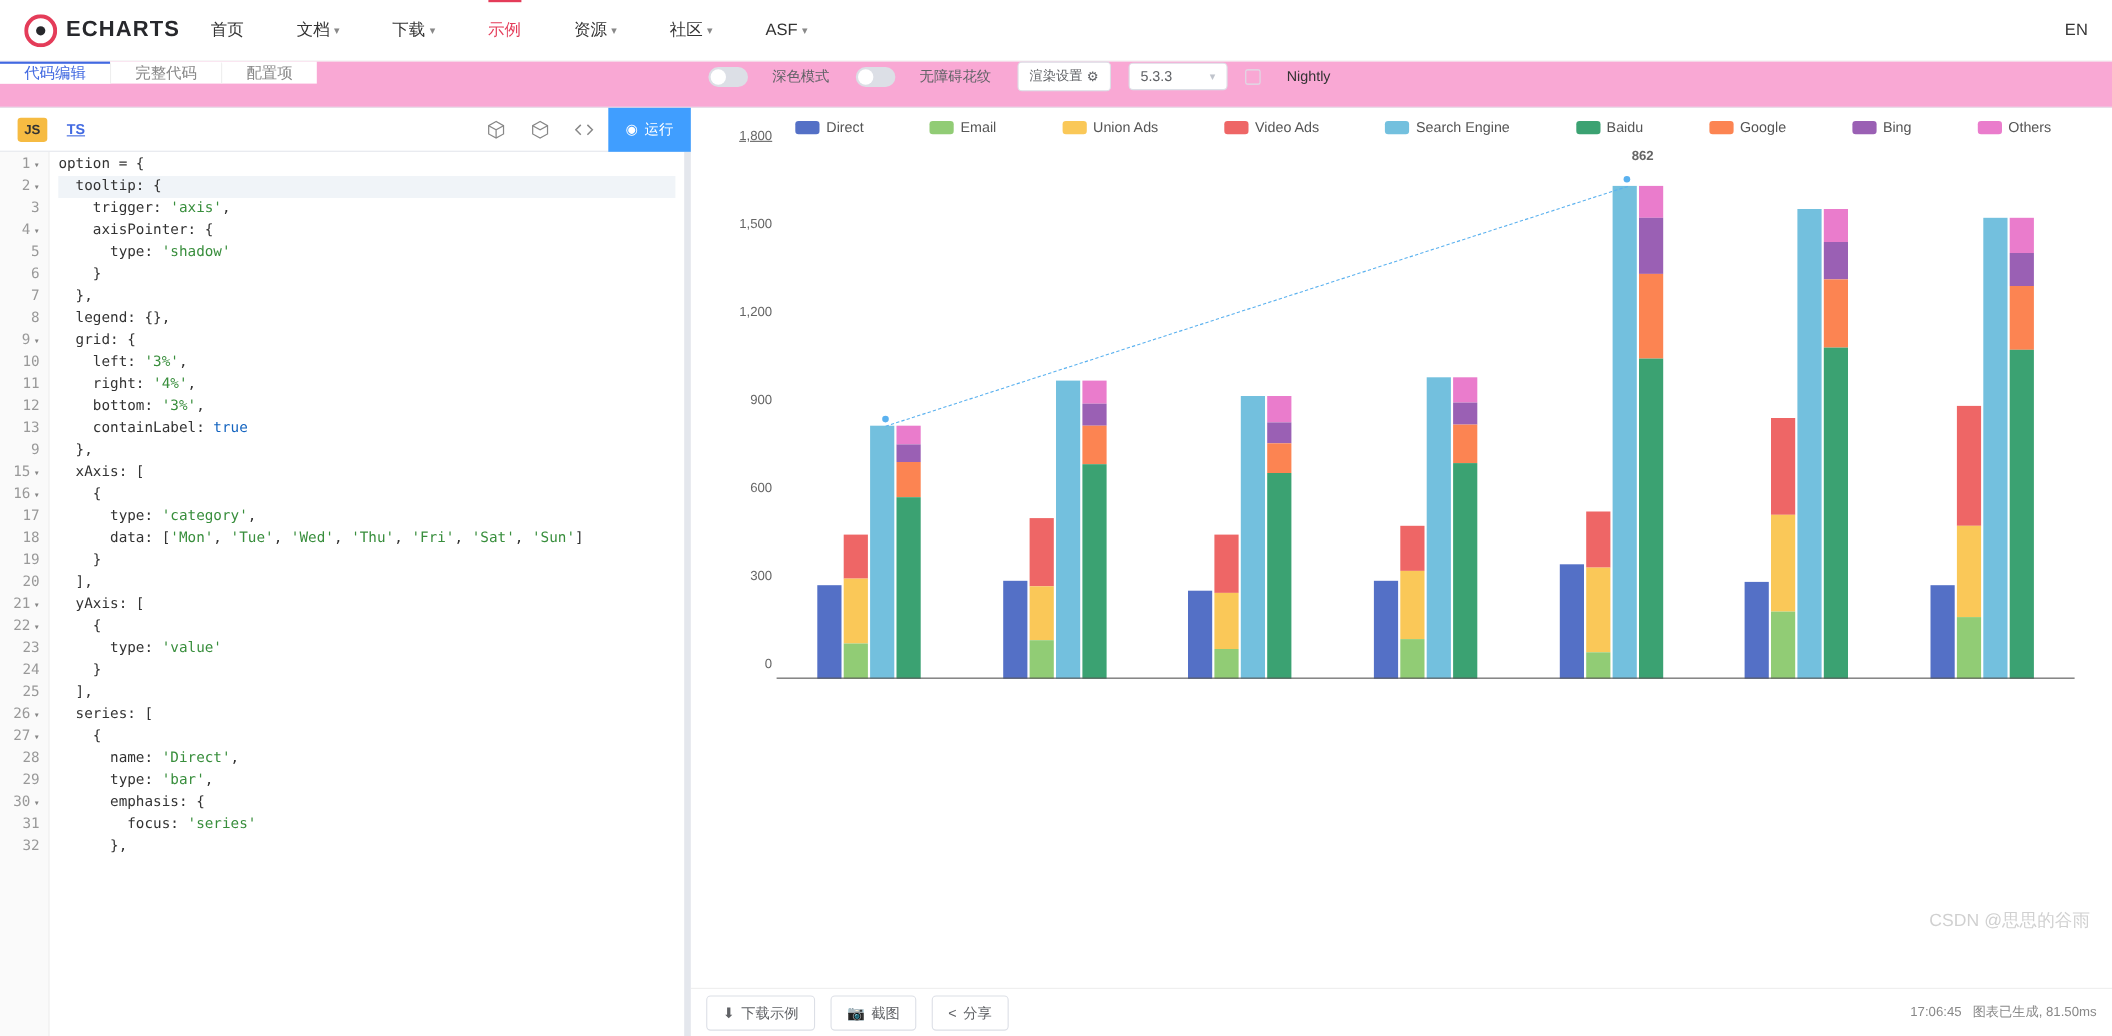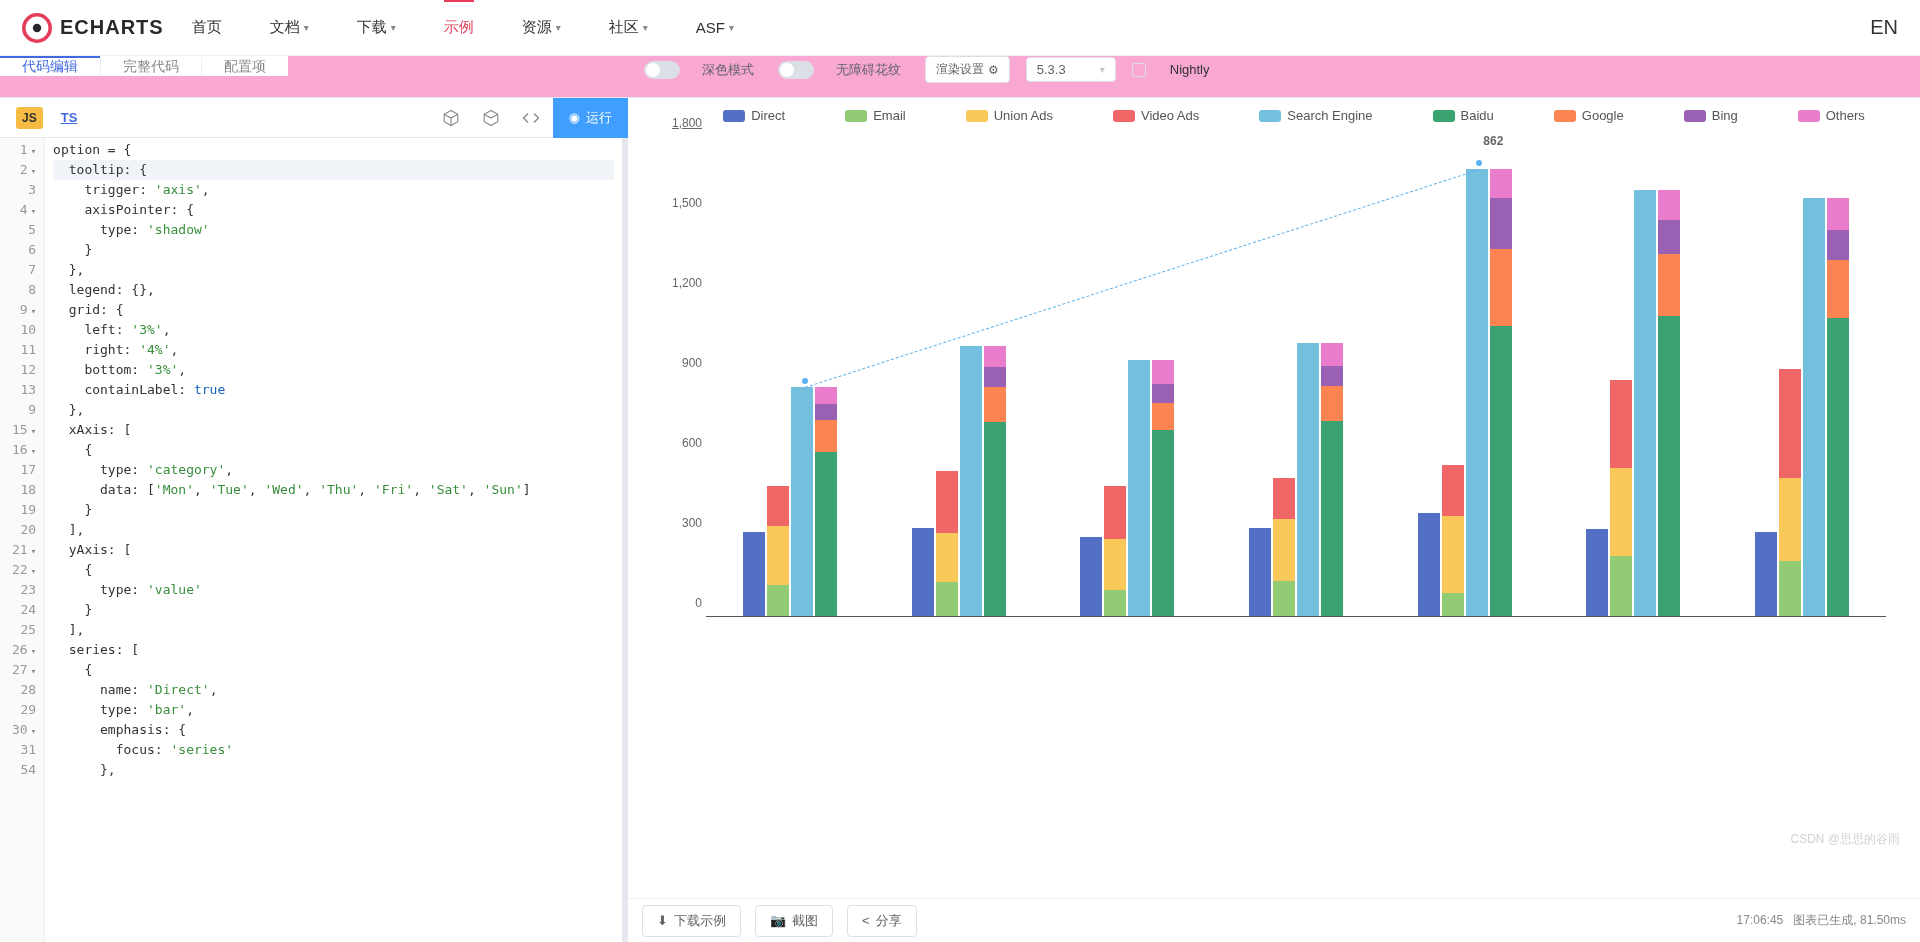--- a/index.html
+++ b/index.html
@@ -8,21 +8,21 @@
 
 .header { display: flex; align-items: center; height: 56px; padding: 0 22px; border-bottom: 1px solid #eee; }
 .logo { display: flex; align-items: center; margin-right: 28px; }
 .logo-icon { width: 30px; height: 30px; margin-right: 8px; }
 .logo-text { font-size: 20px; font-weight: 700; letter-spacing: 1px; color: #27282c; }
 .nav { display: flex; gap: 48px; flex: 1; }
 .nav-item { display: flex; align-items: center; height: 56px; font-size: 15px; color: #333; cursor: pointer; position: relative; }
 .nav-item.active { color: #e43c59; }
 .nav-item.active::before { content: ""; position: absolute; top: -1px; left: 0; right: 0; height: 3px; background: #e43c59; }
 .caret { margin-left: 4px; font-size: 10px; color: #888; }
-.lang { font-size: 20px; color: #333; text-align: right; }
+.lang { font-size: 15px; color: #333; text-align: right; }
 
 
 .toolbar { display: flex; align-items: flex-start; height: 42px; background: #f9a8d4; border-bottom: 1px solid #e4e7ed; }
 .toolbar-left { display: flex; width: 628px; }
 .tabs { display: flex; background: #fff; }
 .tab { padding: 0 22px; display: flex; align-items: center; font-size: 14px; color: #888; cursor: pointer; border-top: 2px solid transparent; }
 .tab.active { color: #4169e1; border-top-color: #4169e1; background: #fff; }
 .tabs .tab + .tab { border-left: 1px solid #eee; }
 .toolbar-right { display: flex; align-items: center; gap: 16px; padding: 0 16px; flex: 1; }
 .toggle { width: 36px; height: 18px; background: #dcdfe6; border-radius: 10px; position: relative; margin-right: 6px; }
@@ -72,21 +72,21 @@
 .bar { width: 22px; display: flex; flex-direction: column-reverse; }
 .bar .seg { width: 100%; }
 .label-line { position: absolute; border-top: 1px dashed #5ab1ef; }
 .label-dot { position: absolute; width: 6px; height: 6px; background: #5ab1ef; border-radius: 50%; transform: translate(-50%, -50%); }
 .label-text { position: absolute; font-size: 12px; color: #666; transform: translate(4px, -50%); }
 
 
 .bottom-bar { display: flex; align-items: center; height: 44px; padding: 0 14px; border-top: 1px solid #eee; gap: 14px; }
 .btn { border: 1px solid #dcdfe6; background: #fff; border-radius: 4px; padding: 6px 14px; font-size: 13px; color: #606266; display: flex; align-items: center; gap: 6px; cursor: pointer; }
 .status { margin-left: auto; font-size: 12px; color: #888; display: flex; gap: 10px; align-items: baseline; }
-.watermark { position: absolute; right: 20px; bottom: 50px; color: rgba(120,120,120,.35); font-size: 12px; }
+.watermark { position: absolute; right: 20px; bottom: 50px; color: rgba(120,120,120,.35); font-size: 16px; }
 </style>
 </head>
 <body>
 
 <div class="header">
   <div class="logo">
     <svg class="logo-icon" viewBox="0 0 100 100">
         <circle cx="50" cy="50" r="44" fill="none" stroke="#e43c59" stroke-width="12"></circle>
         <circle cx="50" cy="50" r="14" fill="#27282c"></circle>
       </svg>
@@ -187,21 +187,21 @@
           <div>22<span class="fold">▾</span></div>
           <div>23</div>
           <div>24</div>
           <div>25</div>
           <div>26<span class="fold">▾</span></div>
           <div>27<span class="fold">▾</span></div>
           <div>28</div>
           <div>29</div>
           <div>30<span class="fold">▾</span></div>
           <div>31</div>
-          <div>54</div>
+          <div>32</div>
         </div>
       <div class="code" id="code"><div class="line">option = {</div><div class="line hl">  tooltip: {</div><div class="line">    trigger: <span class="k-str">'axis'</span>,</div><div class="line">    axisPointer: {</div><div class="line">      type: <span class="k-str">'shadow'</span></div><div class="line">    }</div><div class="line">  },</div><div class="line">  legend: {},</div><div class="line">  grid: {</div><div class="line">    left: <span class="k-str">'3%'</span>,</div><div class="line">    right: <span class="k-str">'4%'</span>,</div><div class="line">    bottom: <span class="k-str">'3%'</span>,</div><div class="line">    containLabel: <span class="k-kw">true</span></div><div class="line">  },</div><div class="line">  xAxis: [</div><div class="line">    {</div><div class="line">      type: <span class="k-str">'category'</span>,</div><div class="line">      data: [<span class="k-str">'Mon'</span>, <span class="k-str">'Tue'</span>, <span class="k-str">'Wed'</span>, <span class="k-str">'Thu'</span>, <span class="k-str">'Fri'</span>, <span class="k-str">'Sat'</span>, <span class="k-str">'Sun'</span>]</div><div class="line">    }</div><div class="line">  ],</div><div class="line">  yAxis: [</div><div class="line">    {</div><div class="line">      type: <span class="k-str">'value'</span></div><div class="line">    }</div><div class="line">  ],</div><div class="line">  series: [</div><div class="line">    {</div><div class="line">      name: <span class="k-str">'Direct'</span>,</div><div class="line">      type: <span class="k-str">'bar'</span>,</div><div class="line">      emphasis: {</div><div class="line">        focus: <span class="k-str">'series'</span></div><div class="line">      },</div></div>
     </div>
   </div>
 
   <div class="chart-panel">
     <div class="chart-body">
       <div class="legend" id="legend">
           <div class="legend-item">
             <span class="swatch" style="background: rgb(84, 112, 198);"></span>

